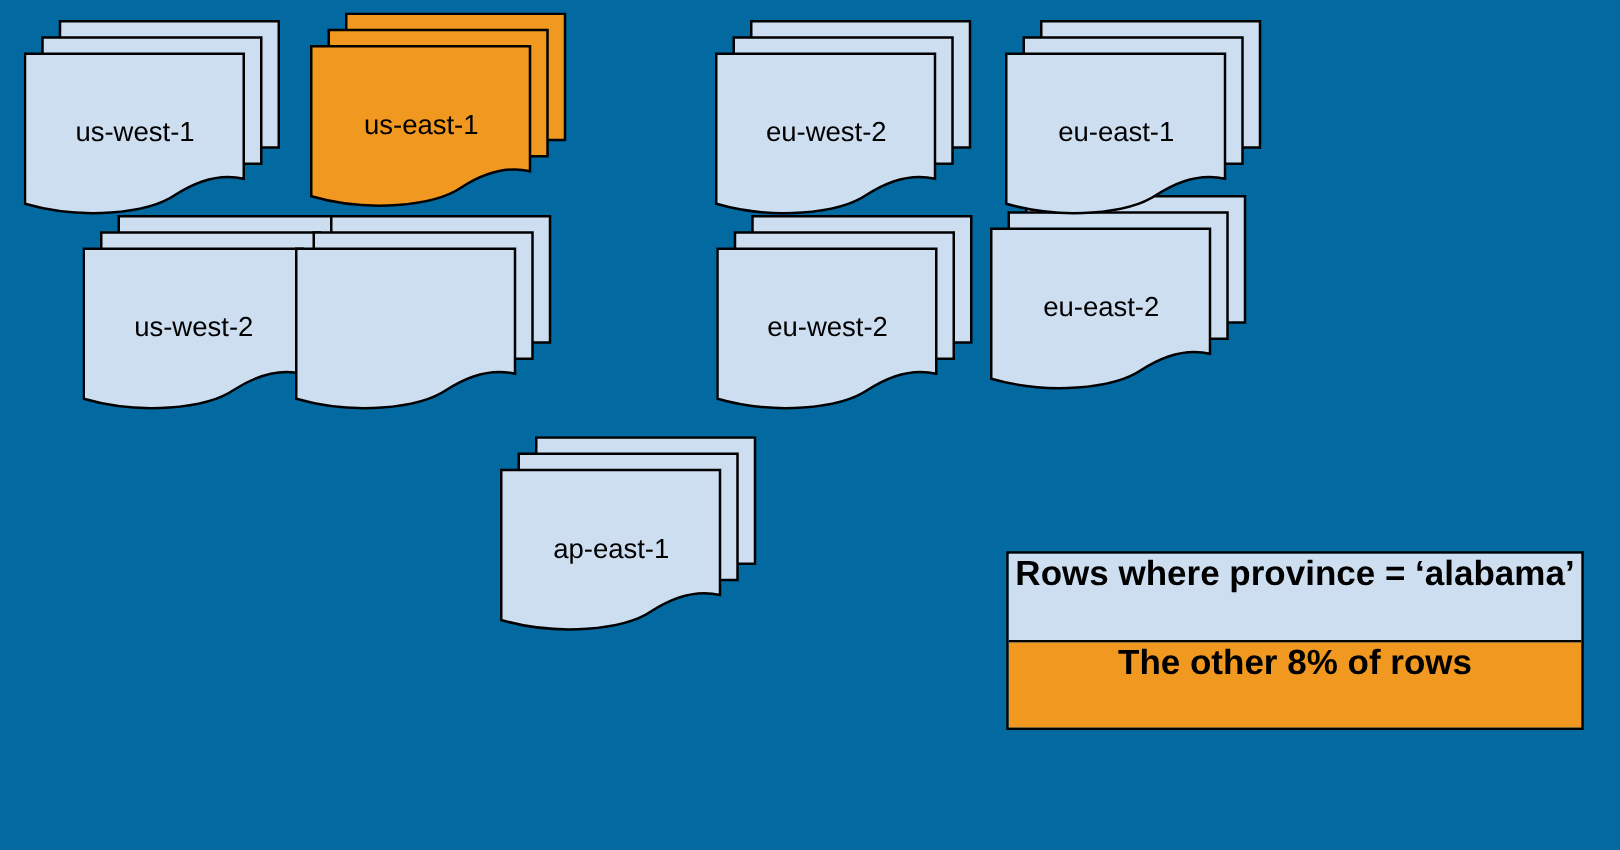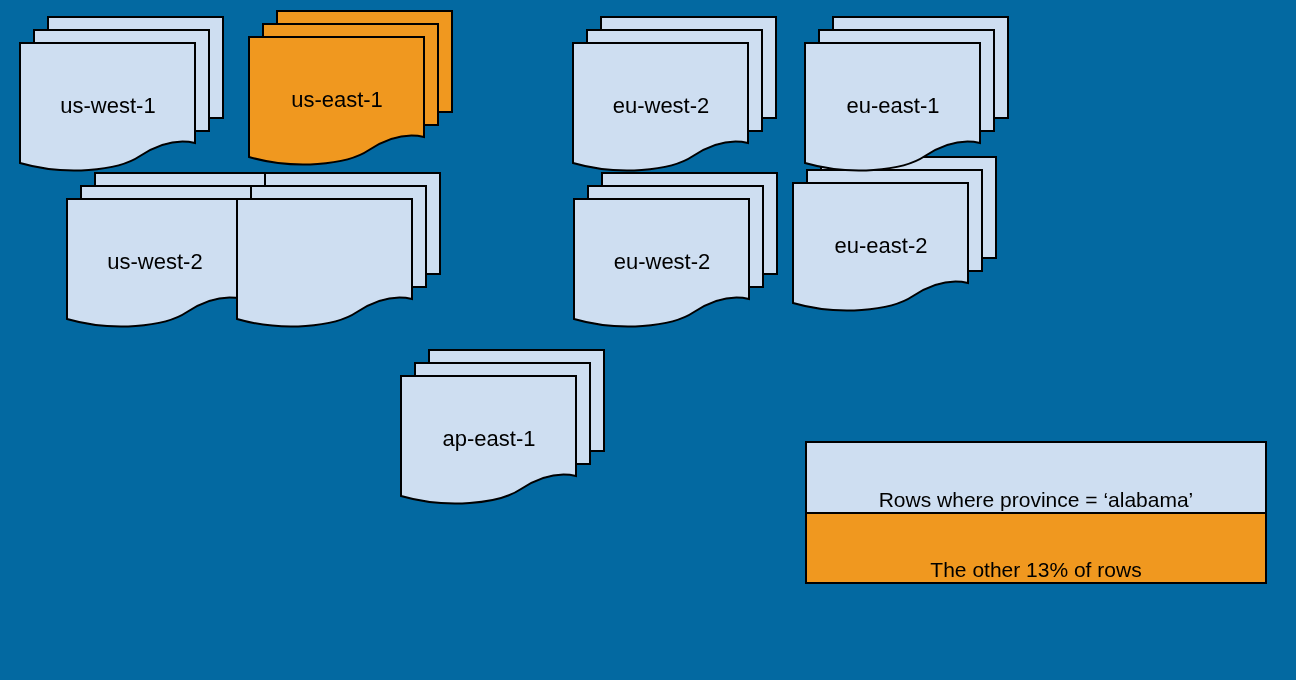--- a/index.html
+++ b/index.html
@@ -51,23 +51,24 @@
     height: 143px;
     box-sizing: border-box;
     border: 2px solid #000000;
     display: flex;
     flex-direction: column;
     z-index: 5;
   }
   .legend-row {
     flex: 1;
     display: flex;
-    align-items: flex-end;
+    align-items: flex-start;
     justify-content: center;
-    font-size: 21px;
+    font-size: 28px;
+    font-weight: bold;
   }
   .legend-row.blue {
     background: #CEDEF1;
     border-bottom: 2px solid #000000;
   }
   .legend-row.orange {
     background: #F0981F;
   }
 </style>
 </head>
@@ -154,17 +155,17 @@
     </svg>
     <div class="stack-label">ap-east-1</div>
   </div>
 
 
   <div class="legend">
     <div class="legend-row blue">
       <span>Rows where province = ‘alabama’</span>
     </div>
     <div class="legend-row orange">
-      <span>The other 13% of rows</span>
+      <span>The other 8% of rows</span>
     </div>
   </div>
 
 </div>
 
 </body></html>

